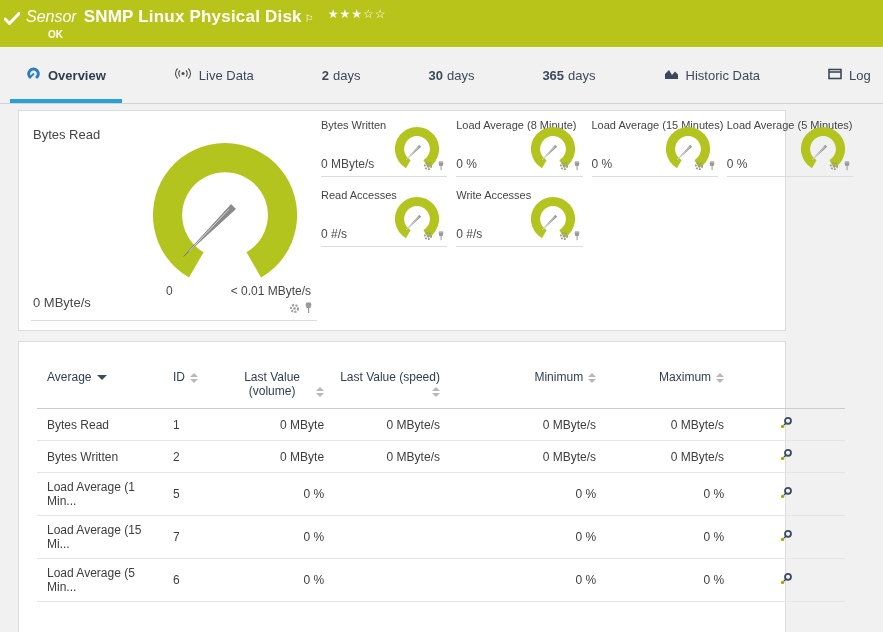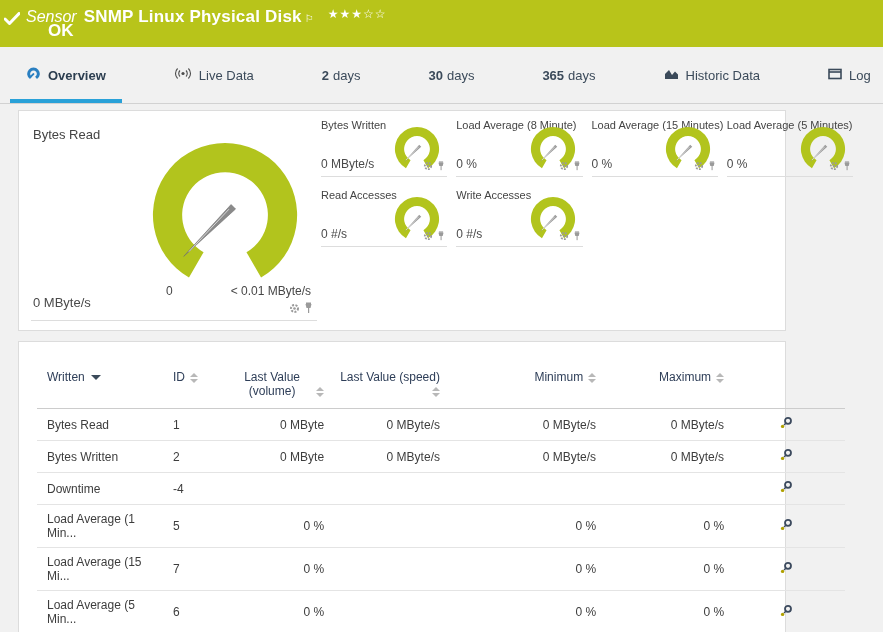--- a/index.html
+++ b/index.html
@@ -9,21 +9,21 @@
     background:#f1f1f1; font-family:"Liberation Sans", sans-serif; color:#3d3d3d;
   }
   
   .topbar { position:absolute; left:0; top:0; width:883px; height:47px; background:#b8c41a; color:#fff; }
   .topbar-line1 { position:absolute; left:4px; top:7px; display:flex; align-items:baseline; }
   .check-icon { position:relative; top:3px; margin-right:6px; }
   .kind { font-style:italic; font-size:16px; margin-right:7px; }
   .sensor-title { font-weight:bold; font-size:17px; letter-spacing:.2px; }
   .flag { font-size:10px; vertical-align:super; margin-left:3px; }
   .stars { margin-left:14px; font-size:12px; letter-spacing:1px; position:relative; top:-4px; }
-  .status-ok { position:absolute; left:48px; top:21px; font-size:17px; font-weight:bold; }
+  .status-ok { position:absolute; left:48px; top:29px; font-size:10px; font-weight:bold; }
   
   .tabbar { position:absolute; left:0; top:47px; width:883px; height:57px;
     display:flex; justify-content:space-between; align-items:stretch;
     padding:0 6px 0 10px; border-bottom:1px solid #d2d2d2; background:#f1f1f1;gap:36px; }
   .tab { position:relative; display:flex; align-items:center; gap:7px; padding:0 16px;
     font-size:13px; color:#3b4a5a; cursor:pointer; white-space:nowrap; }
   .tab .num { font-weight:bold; margin-right:4px; }
   .tab.active { font-weight:bold; color:#2c3e50; }
   .tab.active::after { content:""; position:absolute; left:0; right:0; bottom:0; height:4px; background:#29a1d8; }
   .ticon { flex:0 0 auto; }
@@ -300,21 +300,21 @@
           <col class="c1">
           <col class="c2">
           <col class="c3">
           <col class="c4">
           <col class="c5">
           <col class="c6">
           <col class="c7">
         </colgroup>
       <thead>
         <tr>
-          <th class="l"><span>Written</span><span class="sort-single"></span></th>
+          <th class="l"><span>Average</span><span class="sort-single"></span></th>
           <th class="l"><span>ID</span><span class="sort"><i class="up"></i><i class="dn"></i></span></th>
           <th class="r"><span class="wrapname">Last Value (volume)</span><span class="sort"><i class="up"></i><i class="dn"></i></span></th>
           <th class="r"><span>Last Value (speed)</span><span class="sort"><i class="up"></i><i class="dn"></i></span></th>
           <th class="r"><span>Minimum</span><span class="sort"><i class="up"></i><i class="dn"></i></span></th>
           <th class="r"><span>Maximum</span><span class="sort"><i class="up"></i><i class="dn"></i></span></th>
           <th></th>
         </tr>
       </thead>
       <tbody>
         <tr>
@@ -337,33 +337,20 @@
           <td class="r">0 MByte/s</td>
           <td class="r">0 MByte/s</td>
           <td class="r">0 MByte/s</td>
           <td class="act"><span class="wrench-btn"><svg width="14" height="14" viewBox="0 0 14 14">
                   <circle cx="9" cy="4.8" r="3" fill="none" stroke="#3c4a5e" stroke-width="1.8"></circle>
                   <line x1="5" y1="9" x2="6.8" y2="7.2" stroke="#3c4a5e" stroke-width="1.4"></line>
                   <circle cx="3.6" cy="10.4" r="1.7" fill="#b0a000"></circle>
                 </svg></span></td>
         </tr>
         <tr>
-          <td class="l">Downtime</td>
-          <td class="l">-4</td>
-          <td class="r"></td>
-          <td class="r"></td>
-          <td class="r"></td>
-          <td class="r"></td>
-          <td class="act"><span class="wrench-btn"><svg width="14" height="14" viewBox="0 0 14 14">
-                  <circle cx="9" cy="4.8" r="3" fill="none" stroke="#3c4a5e" stroke-width="1.8"></circle>
-                  <line x1="5" y1="9" x2="6.8" y2="7.2" stroke="#3c4a5e" stroke-width="1.4"></line>
-                  <circle cx="3.6" cy="10.4" r="1.7" fill="#b0a000"></circle>
-                </svg></span></td>
-        </tr>
-        <tr>
           <td class="l">Load Average (1 Min...</td>
           <td class="l">5</td>
           <td class="r">0 %</td>
           <td class="r"></td>
           <td class="r">0 %</td>
           <td class="r">0 %</td>
           <td class="act"><span class="wrench-btn"><svg width="14" height="14" viewBox="0 0 14 14">
                   <circle cx="9" cy="4.8" r="3" fill="none" stroke="#3c4a5e" stroke-width="1.8"></circle>
                   <line x1="5" y1="9" x2="6.8" y2="7.2" stroke="#3c4a5e" stroke-width="1.4"></line>
                   <circle cx="3.6" cy="10.4" r="1.7" fill="#b0a000"></circle>

